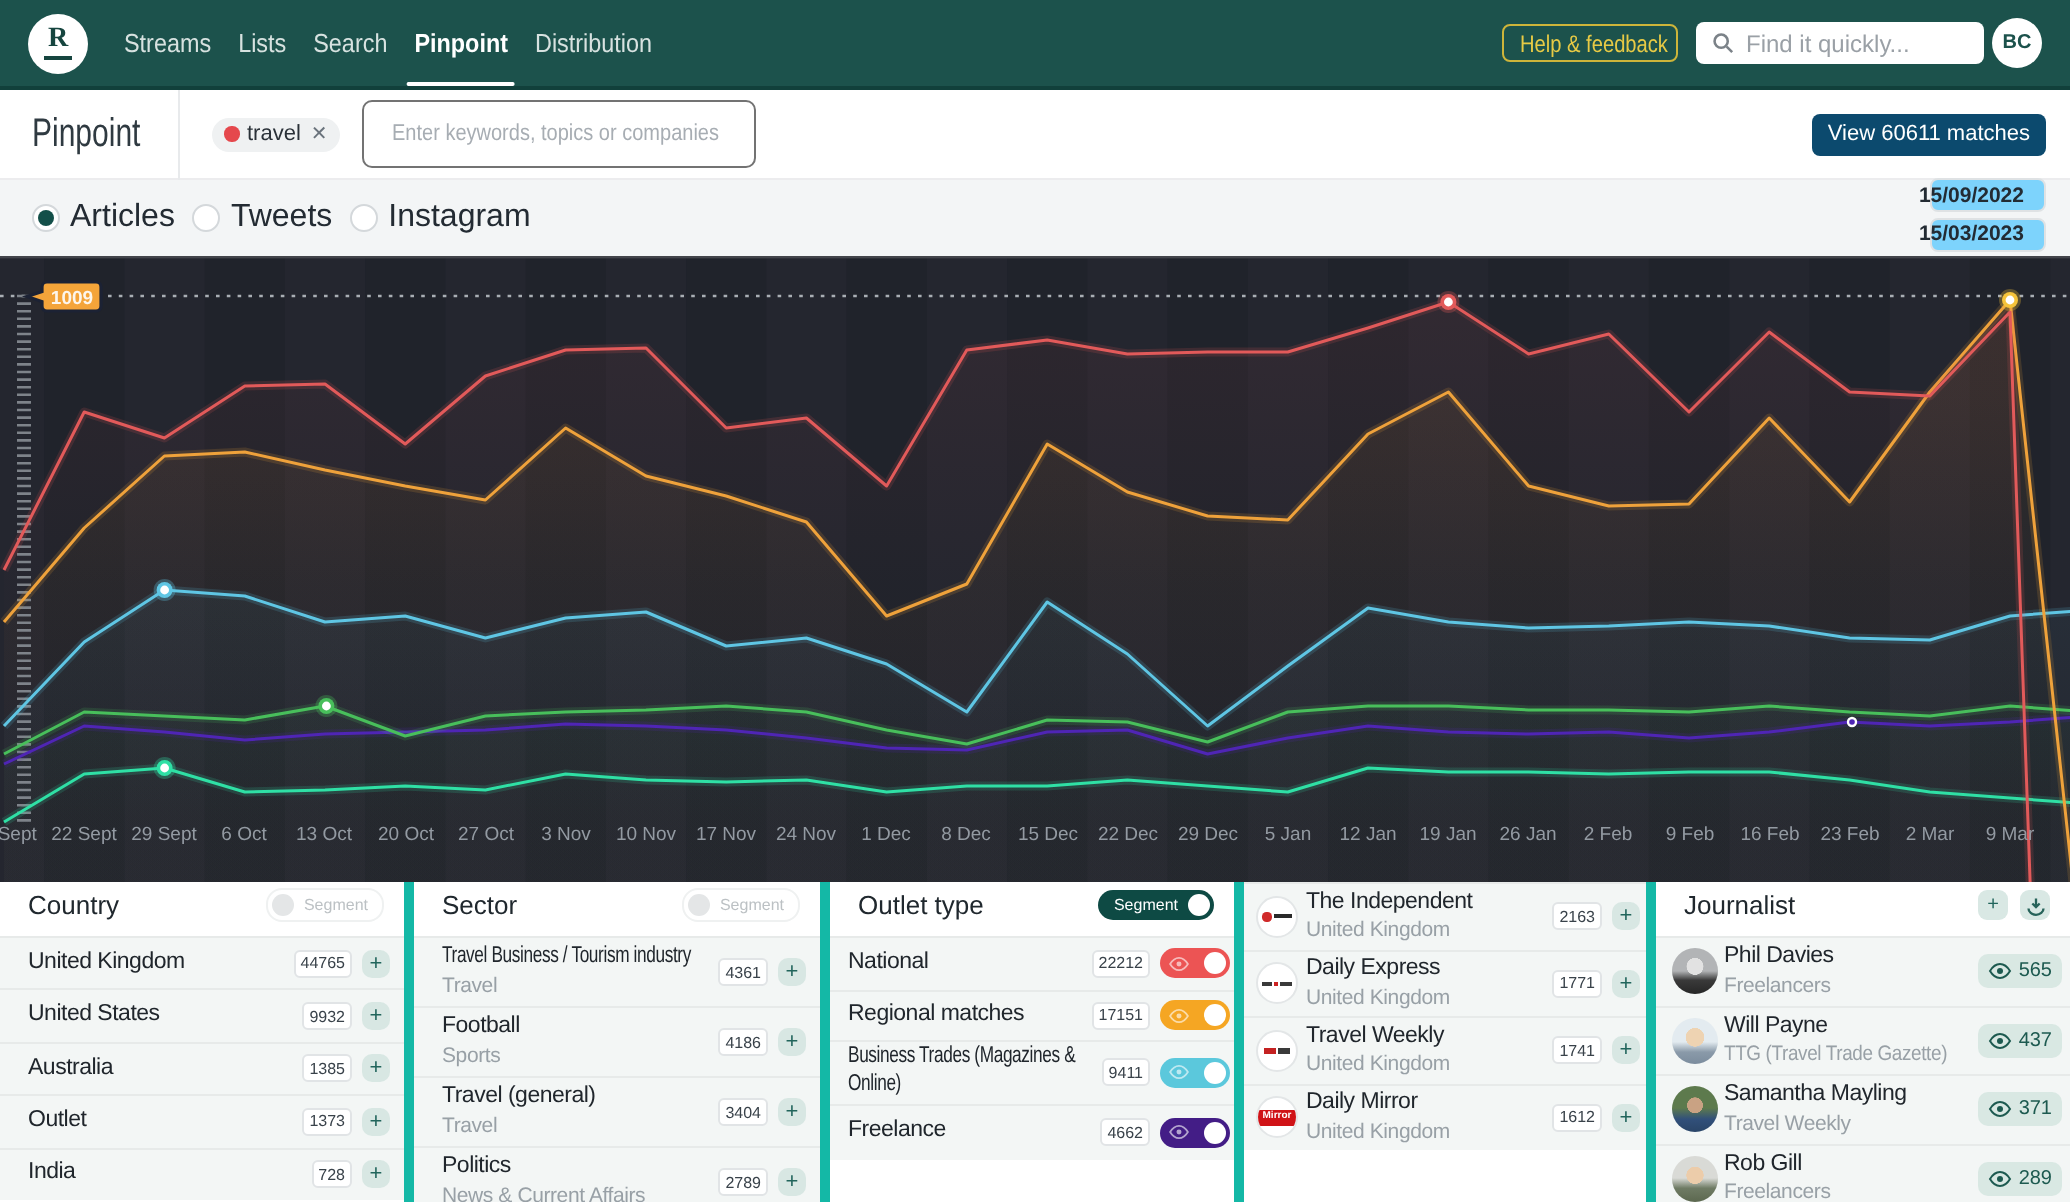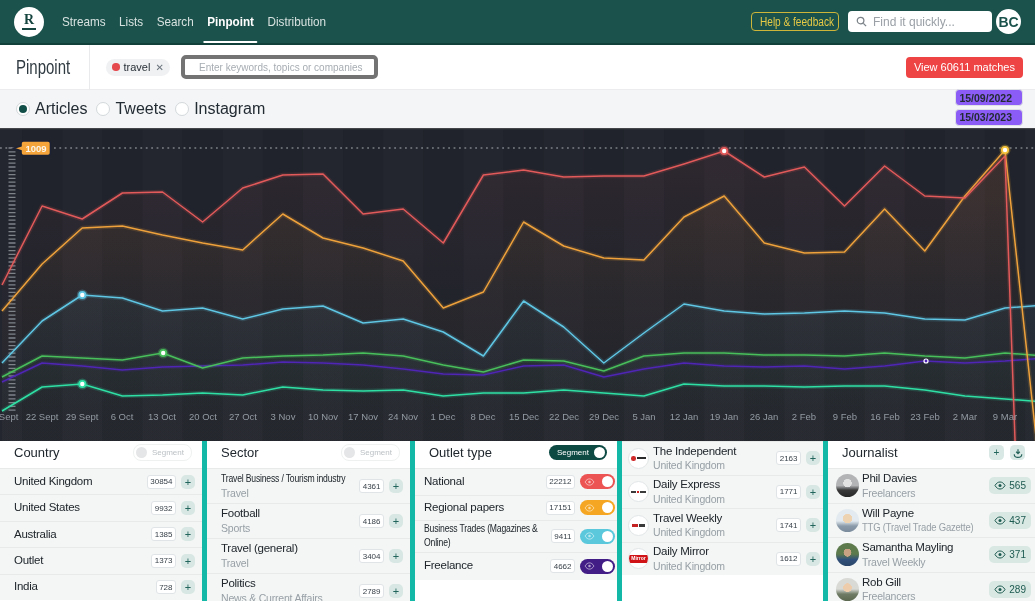--- a/index.html
+++ b/index.html
@@ -5,35 +5,35 @@
 .nav{height:45px;background:#1c524c;display:flex;align-items:center;padding:0 14px;border-bottom:2px solid #11403b}
 .logo{width:30px;height:30px;border-radius:50%;background:#fff;display:flex;align-items:center;justify-content:center;font-family:"Liberation Serif",serif;font-weight:bold;color:#16453f;font-size:14px;flex:none}
 .logo span{border-bottom:2.5px solid #16453f;line-height:1;padding:0 2px 1px 2px}
 .navlinks{display:flex;align-items:center;margin-left:18px;gap:15px;transform:scaleX(.9);transform-origin:left center}
 .navlinks a{color:#d7e2e0;font-size:13px;text-decoration:none;line-height:43px;display:block}
 .navlinks a.active{color:#fff;font-weight:bold;position:relative}
 .navlinks a.active:after{content:"";position:absolute;left:-4px;right:-4px;bottom:0;height:2.5px;background:#fff;border-radius:2px}
 .nav .sp{flex:1}
 .helpbtn{border:1px solid #cdb53a;color:#e7ca45;font-size:12px;padding:2px 0 2px 8px;border-radius:4px;margin-right:9px;white-space:nowrap;width:88px;height:19px;display:flex;align-items:center}
 .findbox{width:144px;height:21px;background:#fff;border-radius:4px;display:flex;align-items:center;padding:0 8px;color:#9aa0a6;font-size:12px;gap:6px;margin-right:4px}
-.avatar{width:25px;height:25px;border-radius:50%;background:#fff;color:#1c524c;font-weight:bold;font-size:14px;display:flex;align-items:center;justify-content:center}
+.avatar{width:25px;height:25px;border-radius:50%;background:#fff;color:#1c524c;font-weight:bold;font-size:10px;display:flex;align-items:center;justify-content:center}
 .row2{height:45px;background:#fff;display:flex;align-items:center;border-bottom:1px solid #ececee}
 .pp{font-size:20px;color:#2f3a41;width:73px;margin-left:16px;transform:scaleX(.75);transform-origin:left center;white-space:nowrap}
 .r2div{width:1px;height:45px;background:#e8eaec}
 .tag{display:flex;align-items:center;gap:4px;background:#eff1f2;border-radius:9px;padding:0 6px;margin-left:16px;font-size:11px;color:#2a3138;height:17px}
 .tag .dot{width:7.5px;height:7.5px;border-radius:50%;background:#e5484d}
 .tag .x{color:#6a737c;font-size:10px;margin-left:1px}
-.kwinput{margin-left:11px;width:197px;height:24px;border:4px solid #737373;border-radius:5px;display:flex;align-items:center;padding:0 8px;gap:6px;color:#a7adb3;font-size:11.5px;white-space:nowrap;overflow:hidden}
-.viewbtn{margin-left:auto;margin-right:12px;background:#ef4444;color:#fff;font-size:11px;padding:4px 8px;border-radius:4px;white-space:nowrap;height:21px;display:flex;align-items:center}
+.kwinput{margin-left:11px;width:197px;height:24px;border:1px solid #737373;border-radius:5px;display:flex;align-items:center;padding:16px 8px;gap:6px;color:#a7adb3;font-size:11.5px;white-space:nowrap;overflow:hidden}
+.viewbtn{margin-left:auto;margin-right:12px;background:#0c4a6e;color:#fff;font-size:11px;padding:4px 8px;border-radius:4px;white-space:nowrap;height:21px;display:flex;align-items:center}
 .row3{height:38px;background:#f3f5f6;display:flex;align-items:center;padding-left:16px;position:relative}
 .radio{display:flex;align-items:center;gap:5px;margin-right:9px;font-size:16px;color:#232b33}
 .rc{width:14px;height:14px;border-radius:50%;background:#fff;border:1px solid #d4d8db;display:flex;align-items:center;justify-content:center}
 .rc.sel i{display:block;width:8px;height:8px;border-radius:50%;background:#134f49}
 .dates{position:absolute;right:12px;top:-1px;display:flex;flex-direction:column;gap:2.5px}
-.date{width:68px;height:17px;background:#8b5cf6;border:1px solid #dfe2e4;border-radius:4px;display:flex;align-items:center;justify-content:flex-end;padding:0 5px;gap:5px;font-size:10.5px;color:#232b33;font-weight:bold}
+.date{width:58px;height:17px;background:#7dd3fc;border:1px solid #dfe2e4;border-radius:4px;display:flex;align-items:center;justify-content:flex-end;padding:0 5px;gap:5px;font-size:10.5px;color:#232b33;font-weight:bold}
 .chart{height:313px;background:#20232b}
 .tbl{height:160px;display:flex}
 .col{border-right:5px solid #14b8a6;overflow:hidden}
 .col:last-child{border-right:none}
 .chead{height:27px;display:flex;align-items:center;justify-content:space-between;padding:0 10px 4px 14px;background:#fff}
 .chead .t{font-size:13px;color:#20282e}
 .seg{display:flex;align-items:center;gap:5px;border:1px solid #eff1f1;background:#fff;border-radius:8px;padding:2px 7px 2px 2px;font-size:8px;color:#bcc1c4}
 .seg .c{width:11px;height:11px;border-radius:50%;background:#e4e6e7}
 .segon{display:flex;align-items:center;gap:5px;background:#0e4a44;border-radius:8px;padding:2px 2px 2px 8px;font-size:8px;color:#fff}
 .segon .c{width:11px;height:11px;border-radius:50%;background:#fff}
@@ -220,21 +220,21 @@
   </div>
 <div class="tbl">
   <div class="col" style="width:207px">
     <div class="chead">
         <span class="t">Country</span>
         <span class="seg"><span class="c"></span>Segment</span>
       </div>
     <div class="rows">
       <div class="trow" style="height:26.4px">
           <span class="name">United Kingdom</span>
-          <span class="cnt">30854</span>
+          <span class="cnt">44765</span>
           <span class="plus">+</span>
         </div>
 <div class="trow" style="height:26.4px">
           <span class="name">United States</span>
           <span class="cnt">9932</span>
           <span class="plus">+</span>
         </div>
 <div class="trow" style="height:26.4px">
           <span class="name">Australia</span>
           <span class="cnt">1385</span>
@@ -295,21 +295,21 @@
             <span class="eye">
               <svg width="11" height="8" viewBox="0 0 12 9">
                 <path d="M1 4.5C2.5 2 4 1 6 1s3.5 1 5 3.5C9.5 7 8 8 6 8S2.5 7 1 4.5z" fill="none" stroke="rgba(255,255,255,.6)" stroke-width="1"></path>
                 <circle cx="6" cy="4.5" r="1.4" fill="rgba(255,255,255,.6)"></circle>
               </svg>
             </span>
             <span class="knob"></span>
           </span>
         </div>
 <div class="trow" style="height:25px">
-          <span class="name">Regional papers</span>
+          <span class="name">Regional matches</span>
           <span class="cnt">17151</span>
           <span class="toggle" style="background:#f5a623">
             <span class="eye">
               <svg width="11" height="8" viewBox="0 0 12 9">
                 <path d="M1 4.5C2.5 2 4 1 6 1s3.5 1 5 3.5C9.5 7 8 8 6 8S2.5 7 1 4.5z" fill="none" stroke="rgba(255,255,255,.6)" stroke-width="1"></path>
                 <circle cx="6" cy="4.5" r="1.4" fill="rgba(255,255,255,.6)"></circle>
               </svg>
             </span>
             <span class="knob"></span>
           </span>

